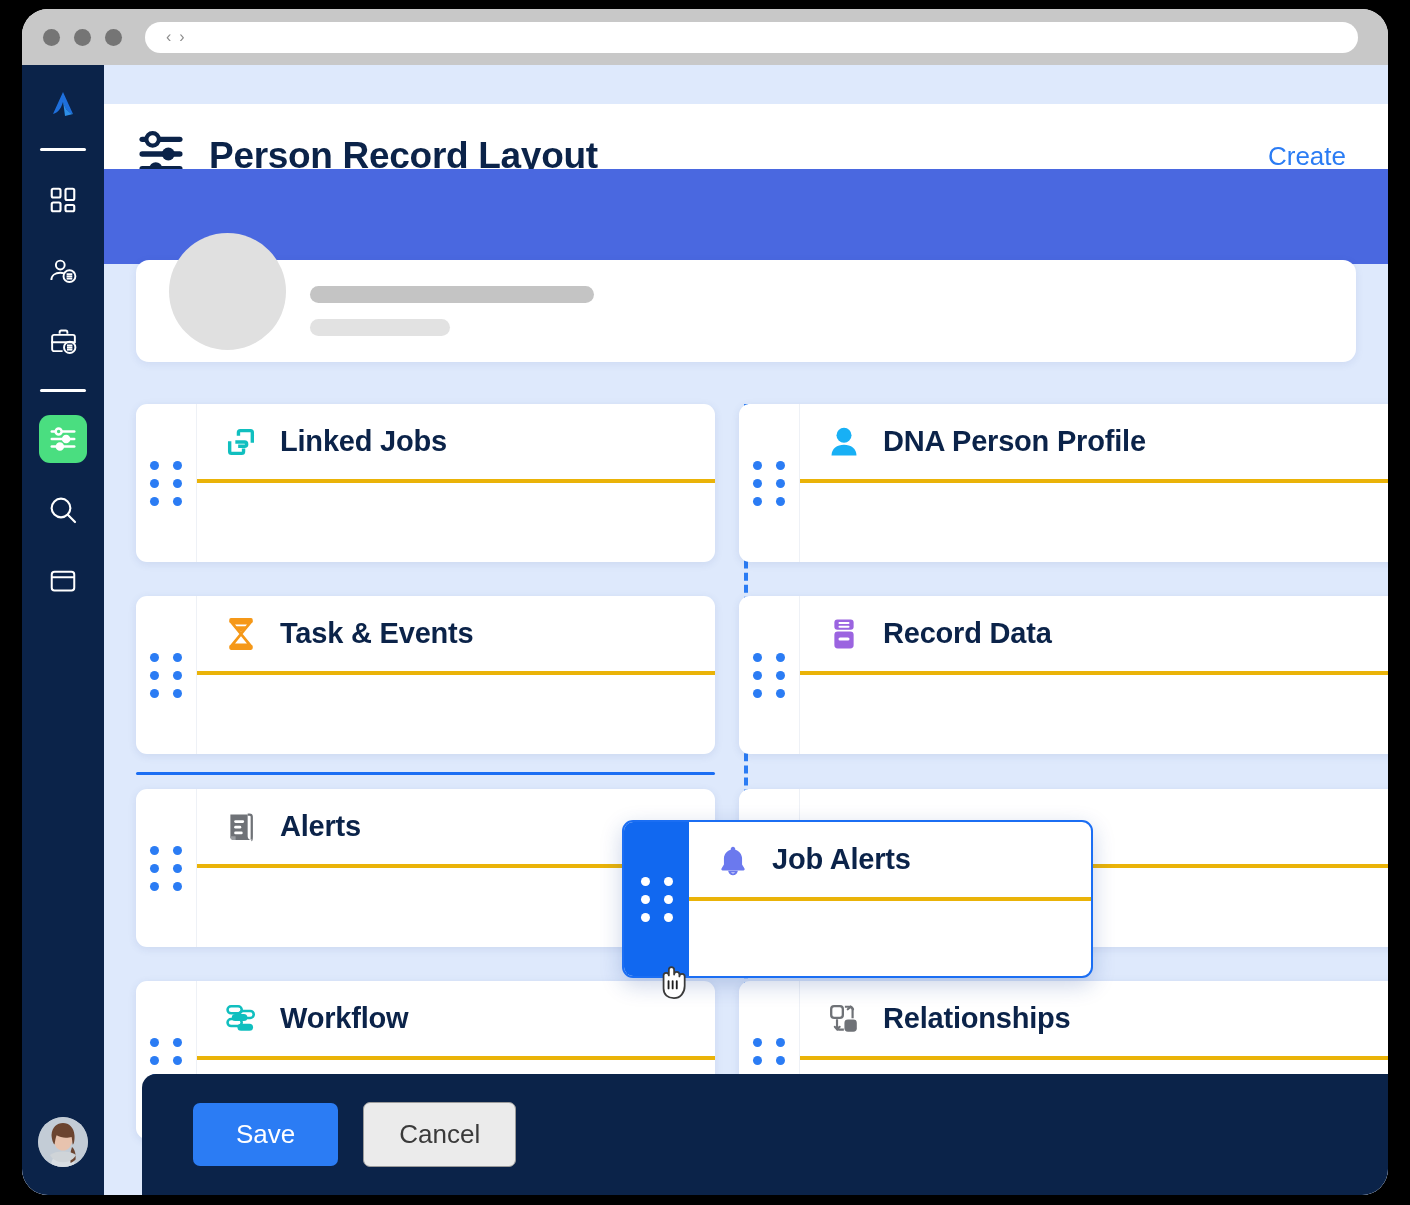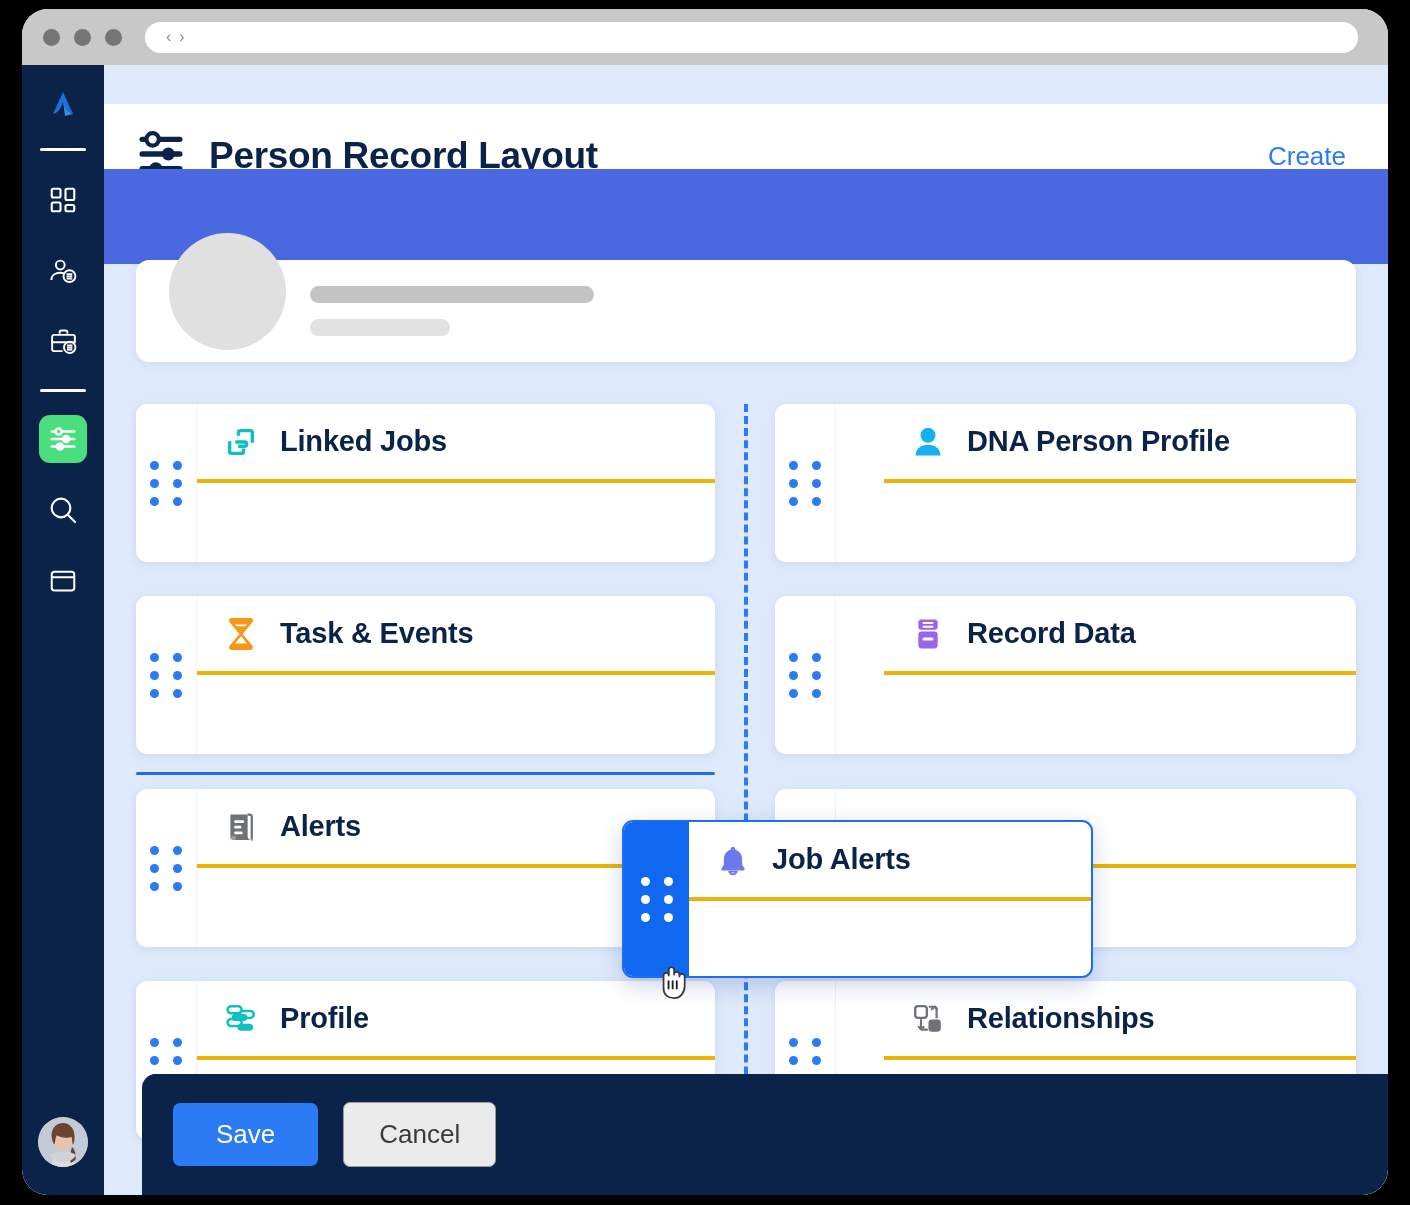--- a/index.html
+++ b/index.html
@@ -181,21 +181,21 @@
   .card {
     position: absolute;
     height: 158px;
     background: #ffffff;
     border-radius: 11px;
     box-shadow: 0 2px 9px rgba(40,70,140,0.10);
     display: flex;
     overflow: hidden;
   }
   .card.col-left  { left: 32px;  width: 579px; }
-  .card.col-right { left: 671px; width: 581px; gap: 48px; }
+  .card.col-right { left: 635px; width: 671px; }
 
   .grip {
     width: 61px;
     flex: none;
     display: flex;
     align-items: center;
     justify-content: center;
     border-right: 1px solid #eef1f6;
   }
   .dots6 {
@@ -282,20 +282,21 @@
   }
   .btn-save {
     background: #2b7cf4;
     color: #ffffff;
     border: none;
     border-radius: 7px;
     font-size: 26px;
     font-family: inherit;
     padding: 16px 43px;
     cursor: pointer;
+    margin-left: 20px;
   }
   .btn-cancel {
     background: #ebebeb;
     color: #3a3a3a;
     border: 1px solid #9b9b9b;
     border-radius: 7px;
     font-size: 26px;
     font-family: inherit;
     padding: 16px 35px;
     cursor: pointer;
@@ -534,21 +535,21 @@
             <div class="card-head">
               <span class="wicon">
                 <svg width="34" height="32" viewBox="0 0 24 22">
                   <rect x="2.5" y="2" width="10" height="5" rx="2.5" fill="none" stroke="#10bfbf" stroke-width="1.8"></rect>
                   <rect x="11" y="5.3" width="10" height="5" rx="2.5" fill="none" stroke="#10bfbf" stroke-width="1.8"></rect>
                   <rect x="2.5" y="11" width="10" height="5" rx="2.5" fill="none" stroke="#10bfbf" stroke-width="1.8"></rect>
                   <rect x="5.5" y="7.4" width="11" height="5" rx="2.5" fill="#10bfbf"></rect>
                   <rect x="9.5" y="14.3" width="11" height="5" rx="2.5" fill="#10bfbf"></rect>
                 </svg>
               </span>
-              <span class="card-title">Profile</span>
+              <span class="card-title">Workflow</span>
             </div>
             <div class="card-body"></div>
           </div>
         </div>
 
         <div class="card col-right" style="top:235px;">
           <div class="grip">
             <div class="dots6">
                 <i></i>
                 <i></i>

